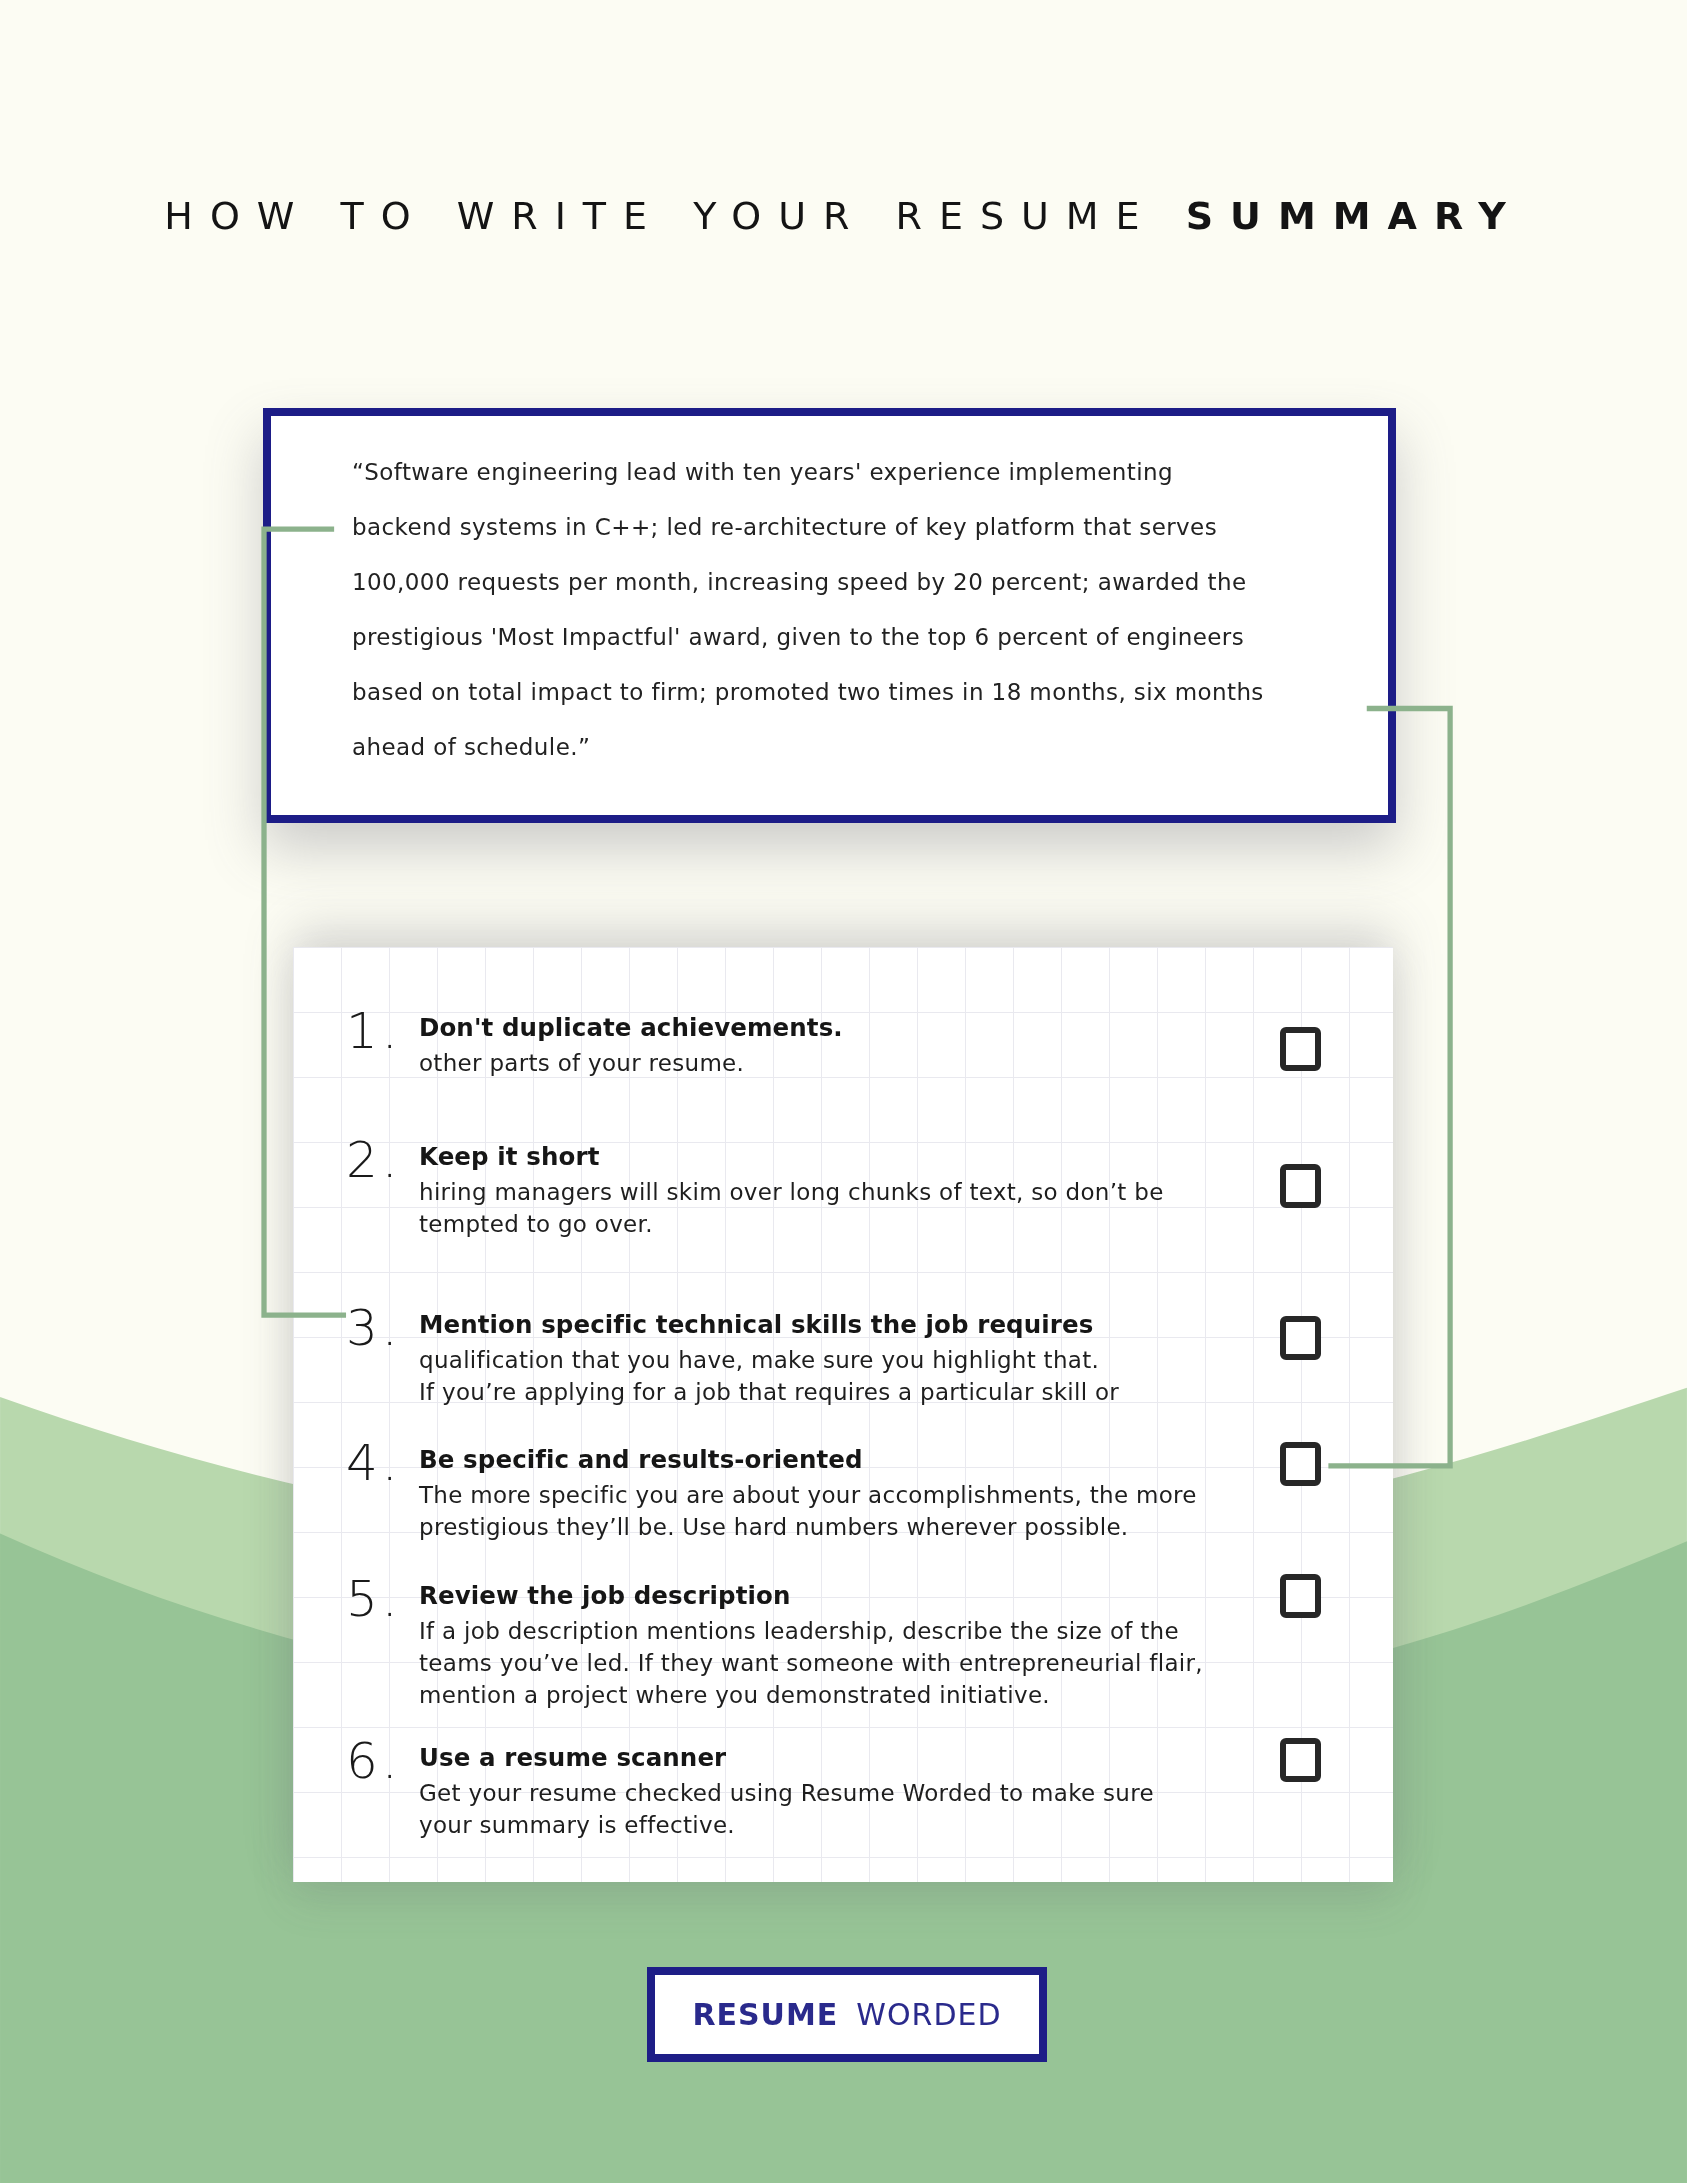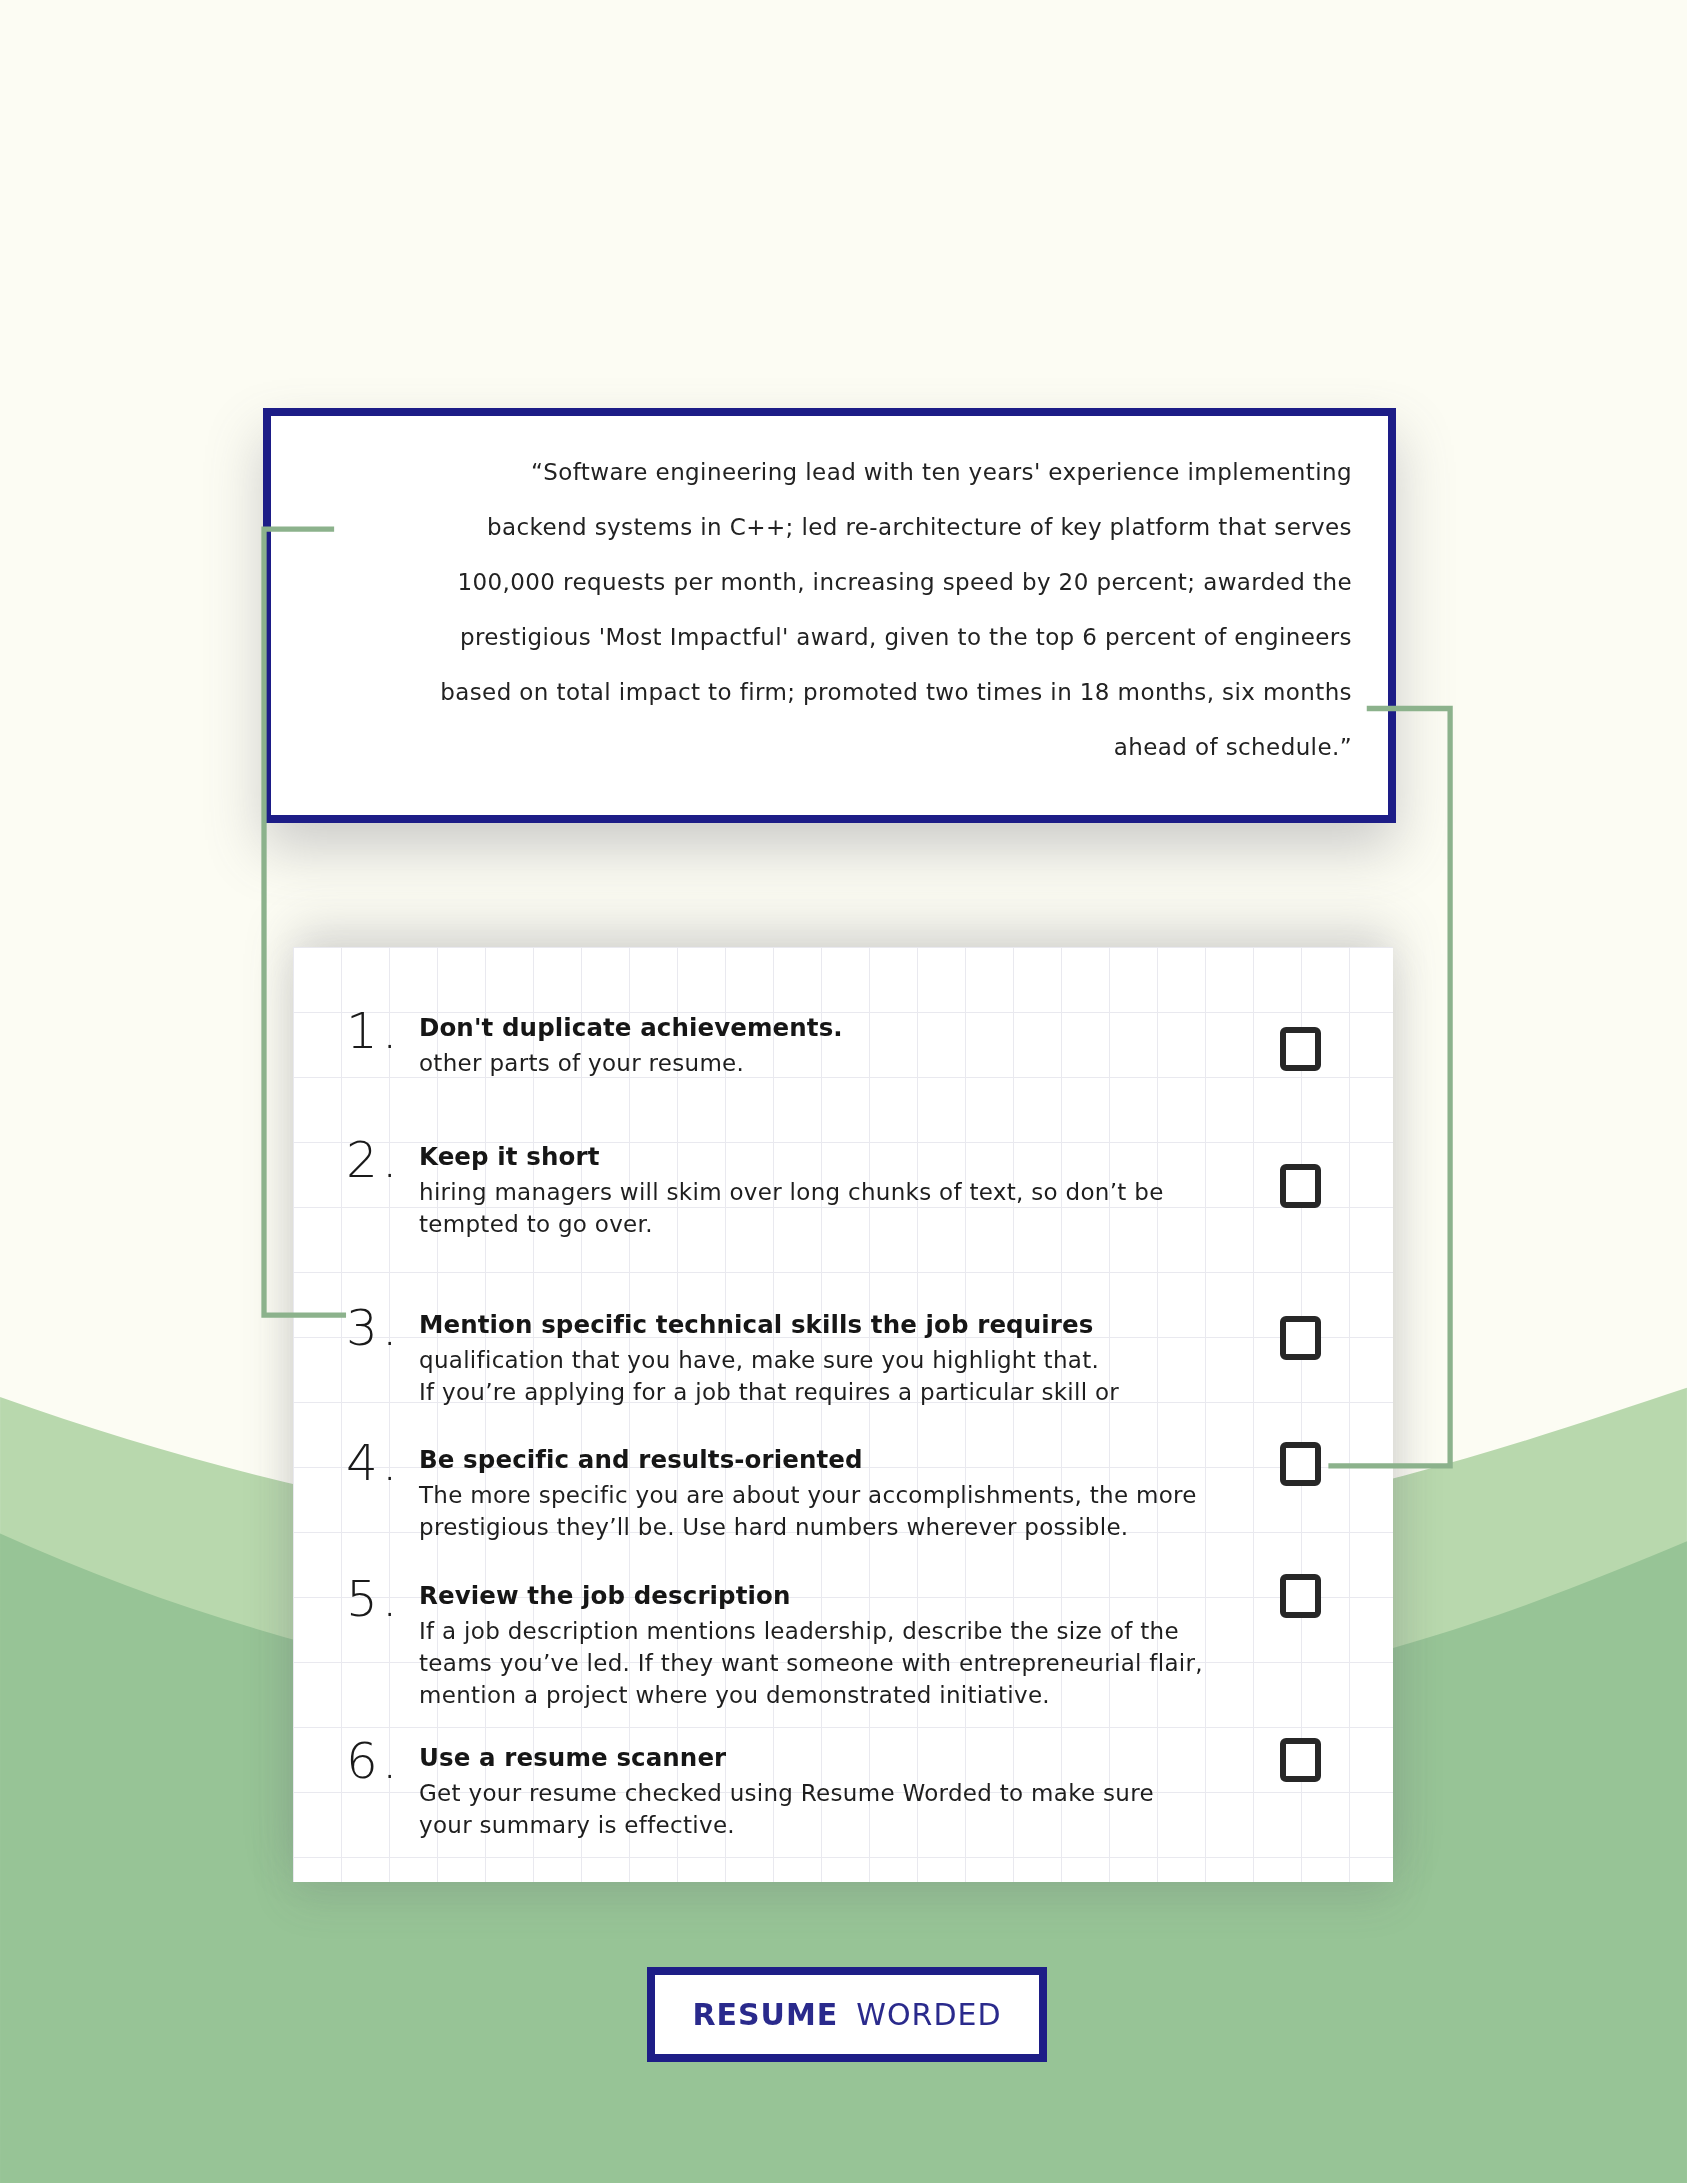--- a/index.html
+++ b/index.html
@@ -33,21 +33,20 @@
     box-sizing:border-box;
     background:#ffffff;
     border:8.6px solid #1d1d87;
     padding:29px 36px 0 81px;
     box-shadow:0 26.5px 53px rgba(95,95,110,0.30);
   }
   .quote-line{
     font-size:23px;line-height:55px;
     letter-spacing:0.4px;color:#222222;
     white-space:nowrap;
-    text-align:right;
   }
 
   .panel{
     position:absolute;z-index:15;
     left:293px;top:947px;
     width:1100px;height:935px;
     background:
       linear-gradient(to right, #e9e9ef 1.3px, transparent 1.3px),
       linear-gradient(to bottom, #e9e9ef 1.3px, transparent 1.3px),
       #ffffff;
@@ -97,20 +96,21 @@
 </head>
 <body>
 
 <div class="page">
 
   <svg class="layer waves" viewBox="0 0 2550 3300">
     <path d="M0 2112 C 420 2262, 860 2348, 1350 2342 C 1850 2336, 2250 2198, 2550 2098 L2550 3300 L0 3300 Z" fill="#b8d8ad"></path>
     <path d="M0 2318 C 450 2522, 950 2612, 1450 2596 C 1950 2580, 2330 2422, 2550 2330 L2550 3300 L0 3300 Z" fill="#97c496"></path>
   </svg>
 
+  <h1 class="title"><span>HOW TO WRITE YOUR RESUME</span>&nbsp;<span class="bold">SUMMARY</span></h1>
 
   <div class="quote-box">
     <div class="quote-line">“Software engineering lead with ten years' experience implementing</div>
     <div class="quote-line">backend systems in C++; led re-architecture of key platform that serves</div>
     <div class="quote-line">100,000 requests per month, increasing speed by 20 percent; awarded the</div>
     <div class="quote-line">prestigious 'Most Impactful' award, given to the top 6 percent of engineers</div>
     <div class="quote-line">based on total impact to firm; promoted two times in 18 months, six months</div>
     <div class="quote-line">ahead of schedule.”</div>
   </div>
 

